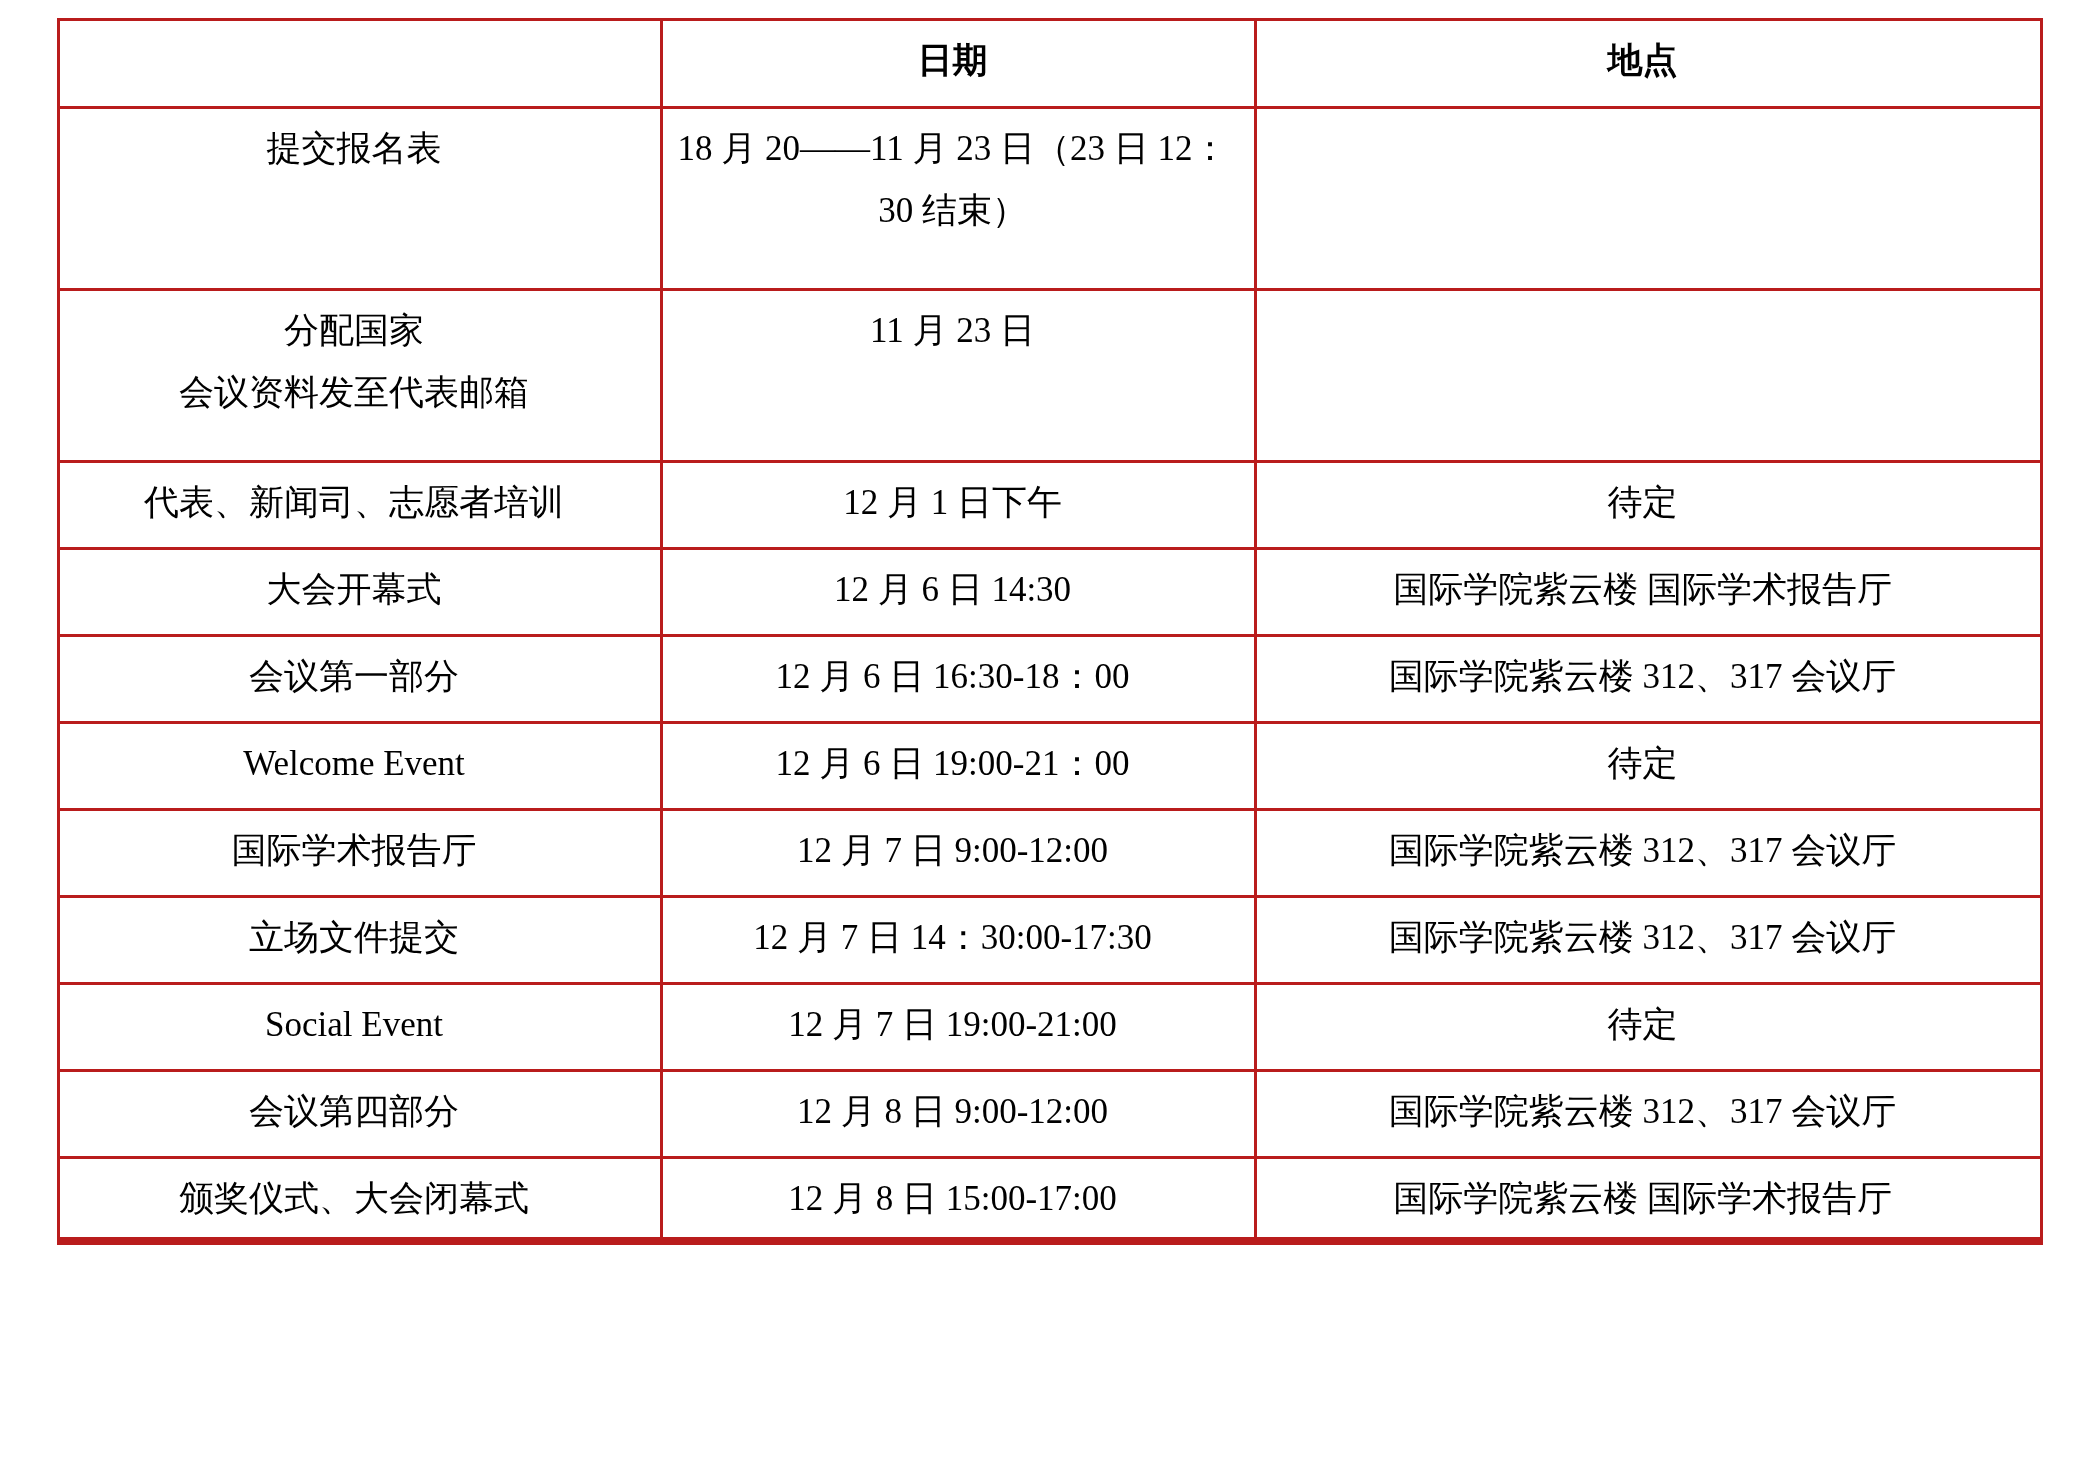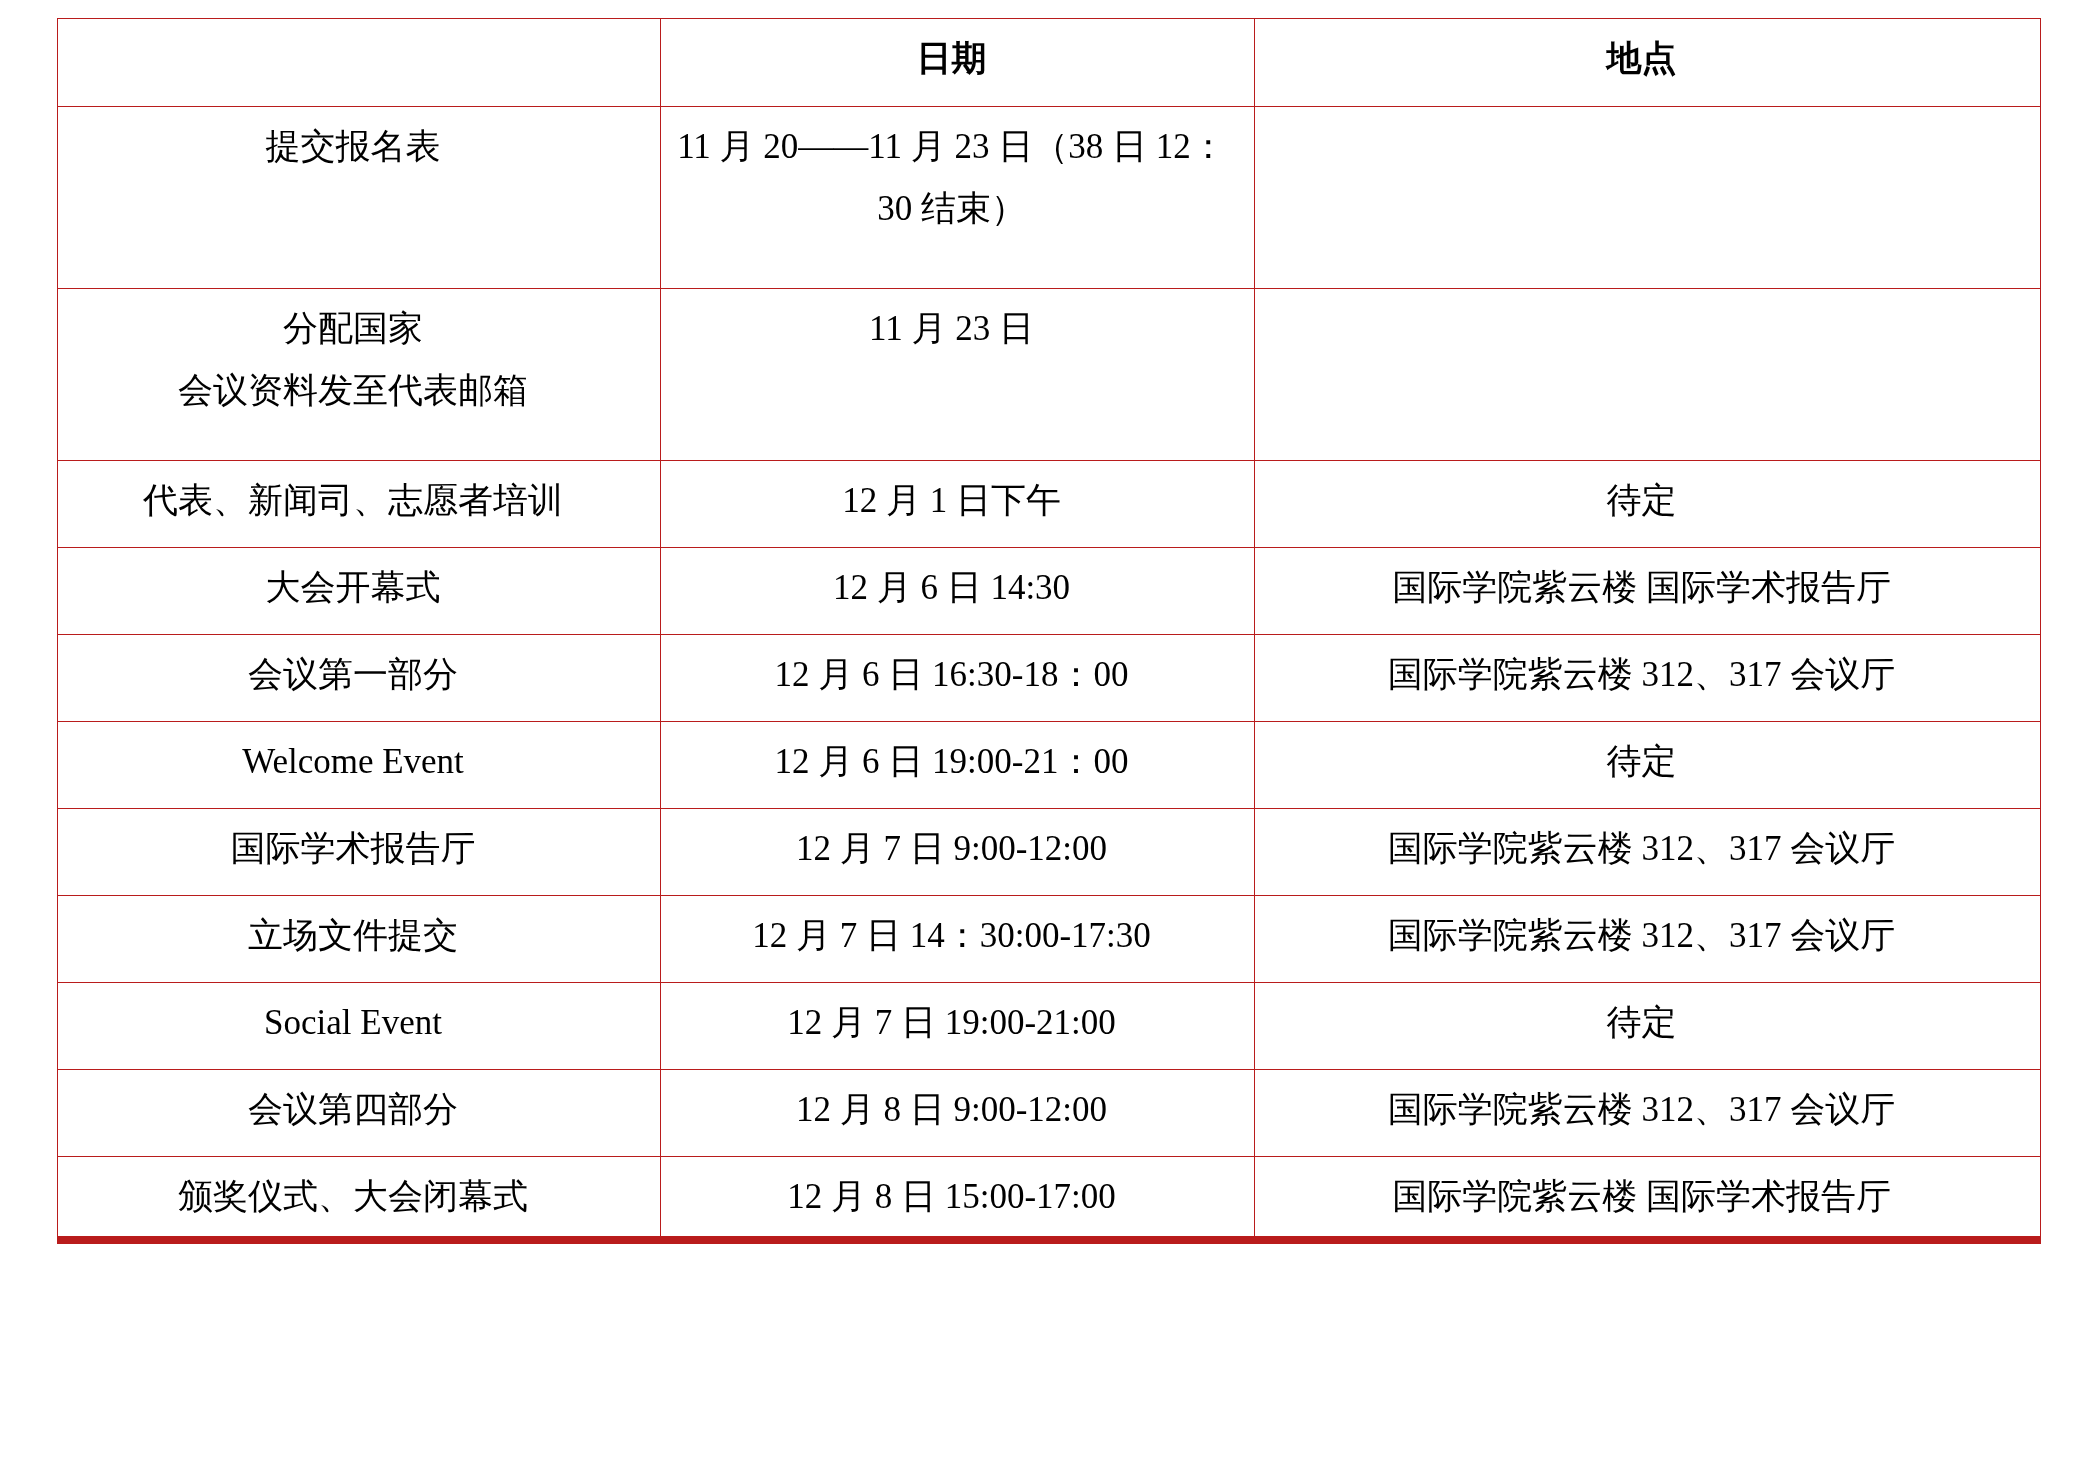--- a/index.html
+++ b/index.html
@@ -25,21 +25,21 @@
     table-layout: fixed;
     font-size: 35px;
     line-height: 62px;
   }
   table.schedule col.c-event    { width: 603px; }
   table.schedule col.c-date     { width: 594px; }
   table.schedule col.c-location { width: 786px; }
 
   table.schedule th,
   table.schedule td {
-    border: 1px solid #b91c1c;
+    border: 3px solid #b91c1c;
     text-align: center;
     vertical-align: top;
     padding: 9px 20px 6px 8px;
     white-space: pre-line;
     overflow: hidden;
   }
   table.schedule thead th {
     font-weight: bold;
   }
   table.schedule td {
@@ -67,21 +67,21 @@
     <thead>
       <tr>
         <th></th>
         <th>日期</th>
         <th>地点</th>
       </tr>
     </thead>
     <tbody>
         <tr>
           <td>提交报名表</td>
-          <td>11 月 20——11 月 23 日（38 日 12：30 结束）</td>
+          <td>18 月 20——11 月 23 日（23 日 12：30 结束）</td>
           <td></td>
         </tr>
         <tr>
           <td>分配国家
 会议资料发至代表邮箱</td>
           <td>11 月 23 日</td>
           <td></td>
         </tr>
         <tr>
           <td>代表、新闻司、志愿者培训</td>

